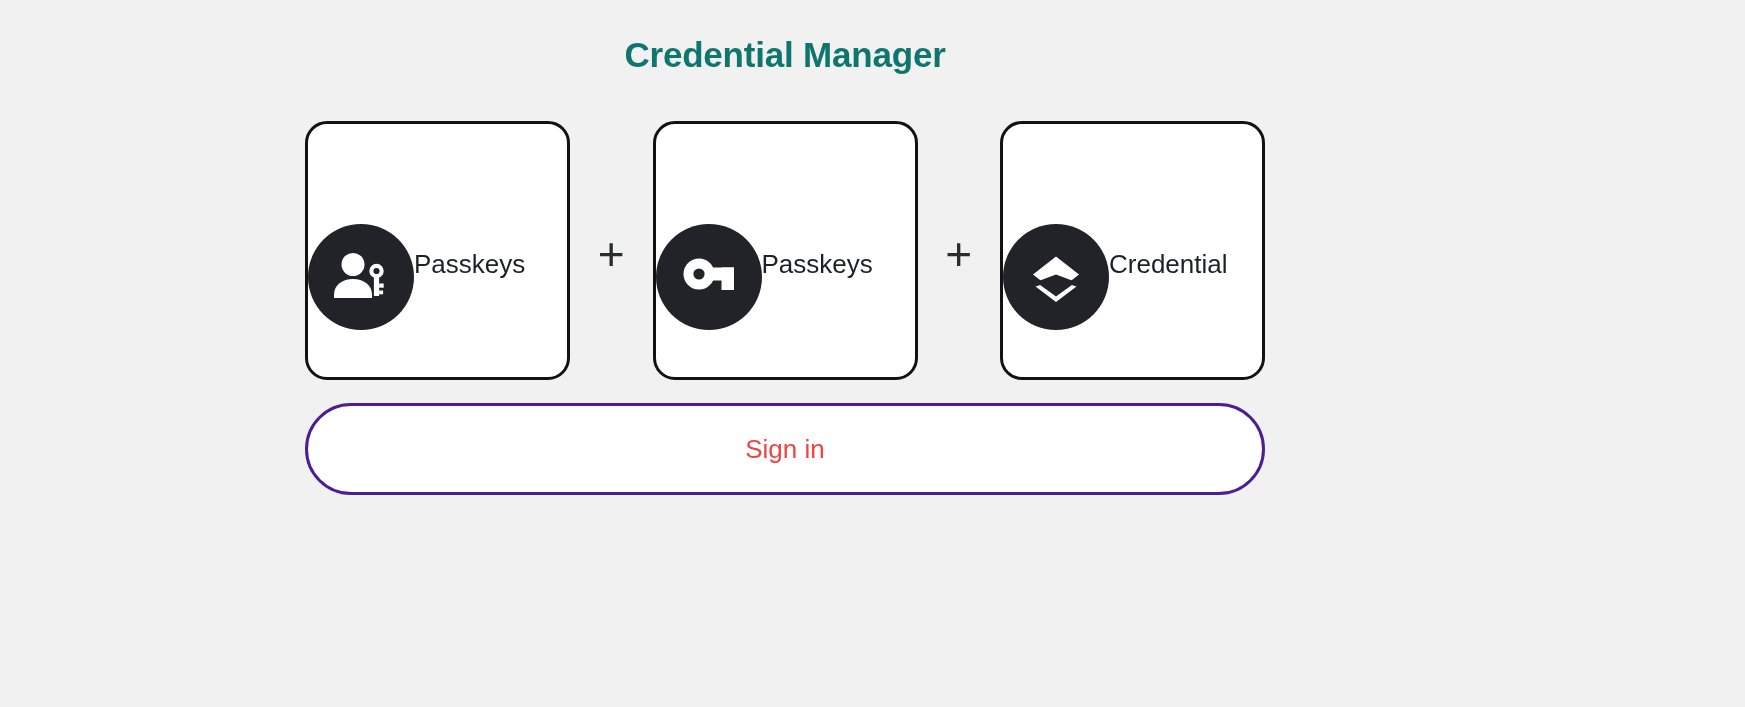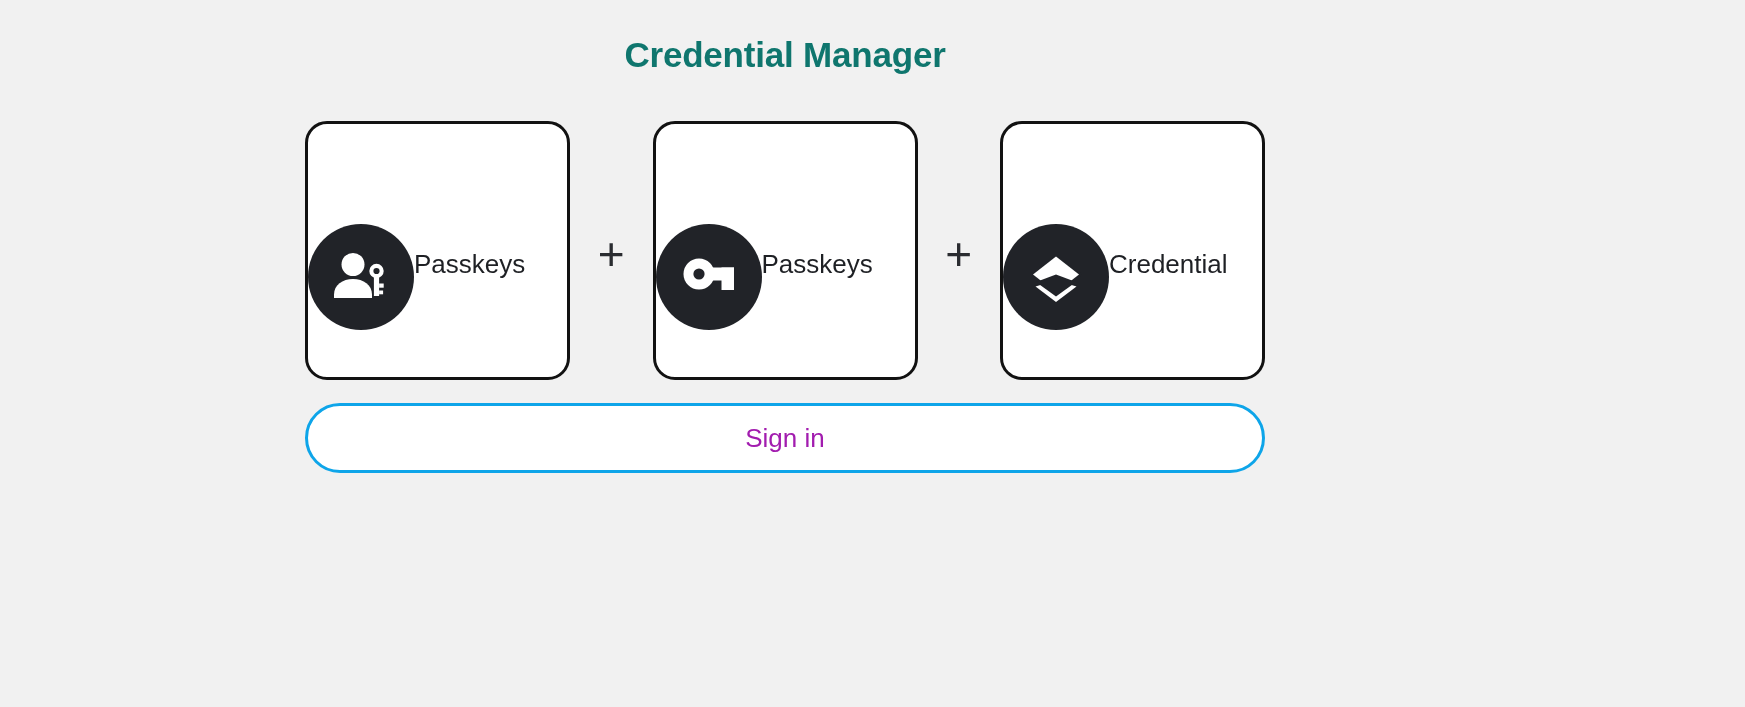--- a/index.html
+++ b/index.html
@@ -92,30 +92,30 @@
     line-height: 46px;
     margin-top: 6px;
     user-select: none;
   }
 
   
   .pill {
     position: absolute;
     left: 305px;
     width: 960px;
-    height: 70px;
+    height: 92px;
     box-sizing: border-box;
     background: #ffffff;
-    border: 3px solid #0ea5e9;
+    border: 3px solid #4c1d95;
     border-radius: 46px;
     display: flex;
     align-items: center;
     justify-content: center;
     font-size: 26px;
-    color: #a21caf;
+    color: #ef4444;
     cursor: pointer;
   }
   .pill-signin { top: 403px; }
   .pill-restore { top: 506px; }
 </style>
 </head>
 <body>
 
 <div class="page">
 

